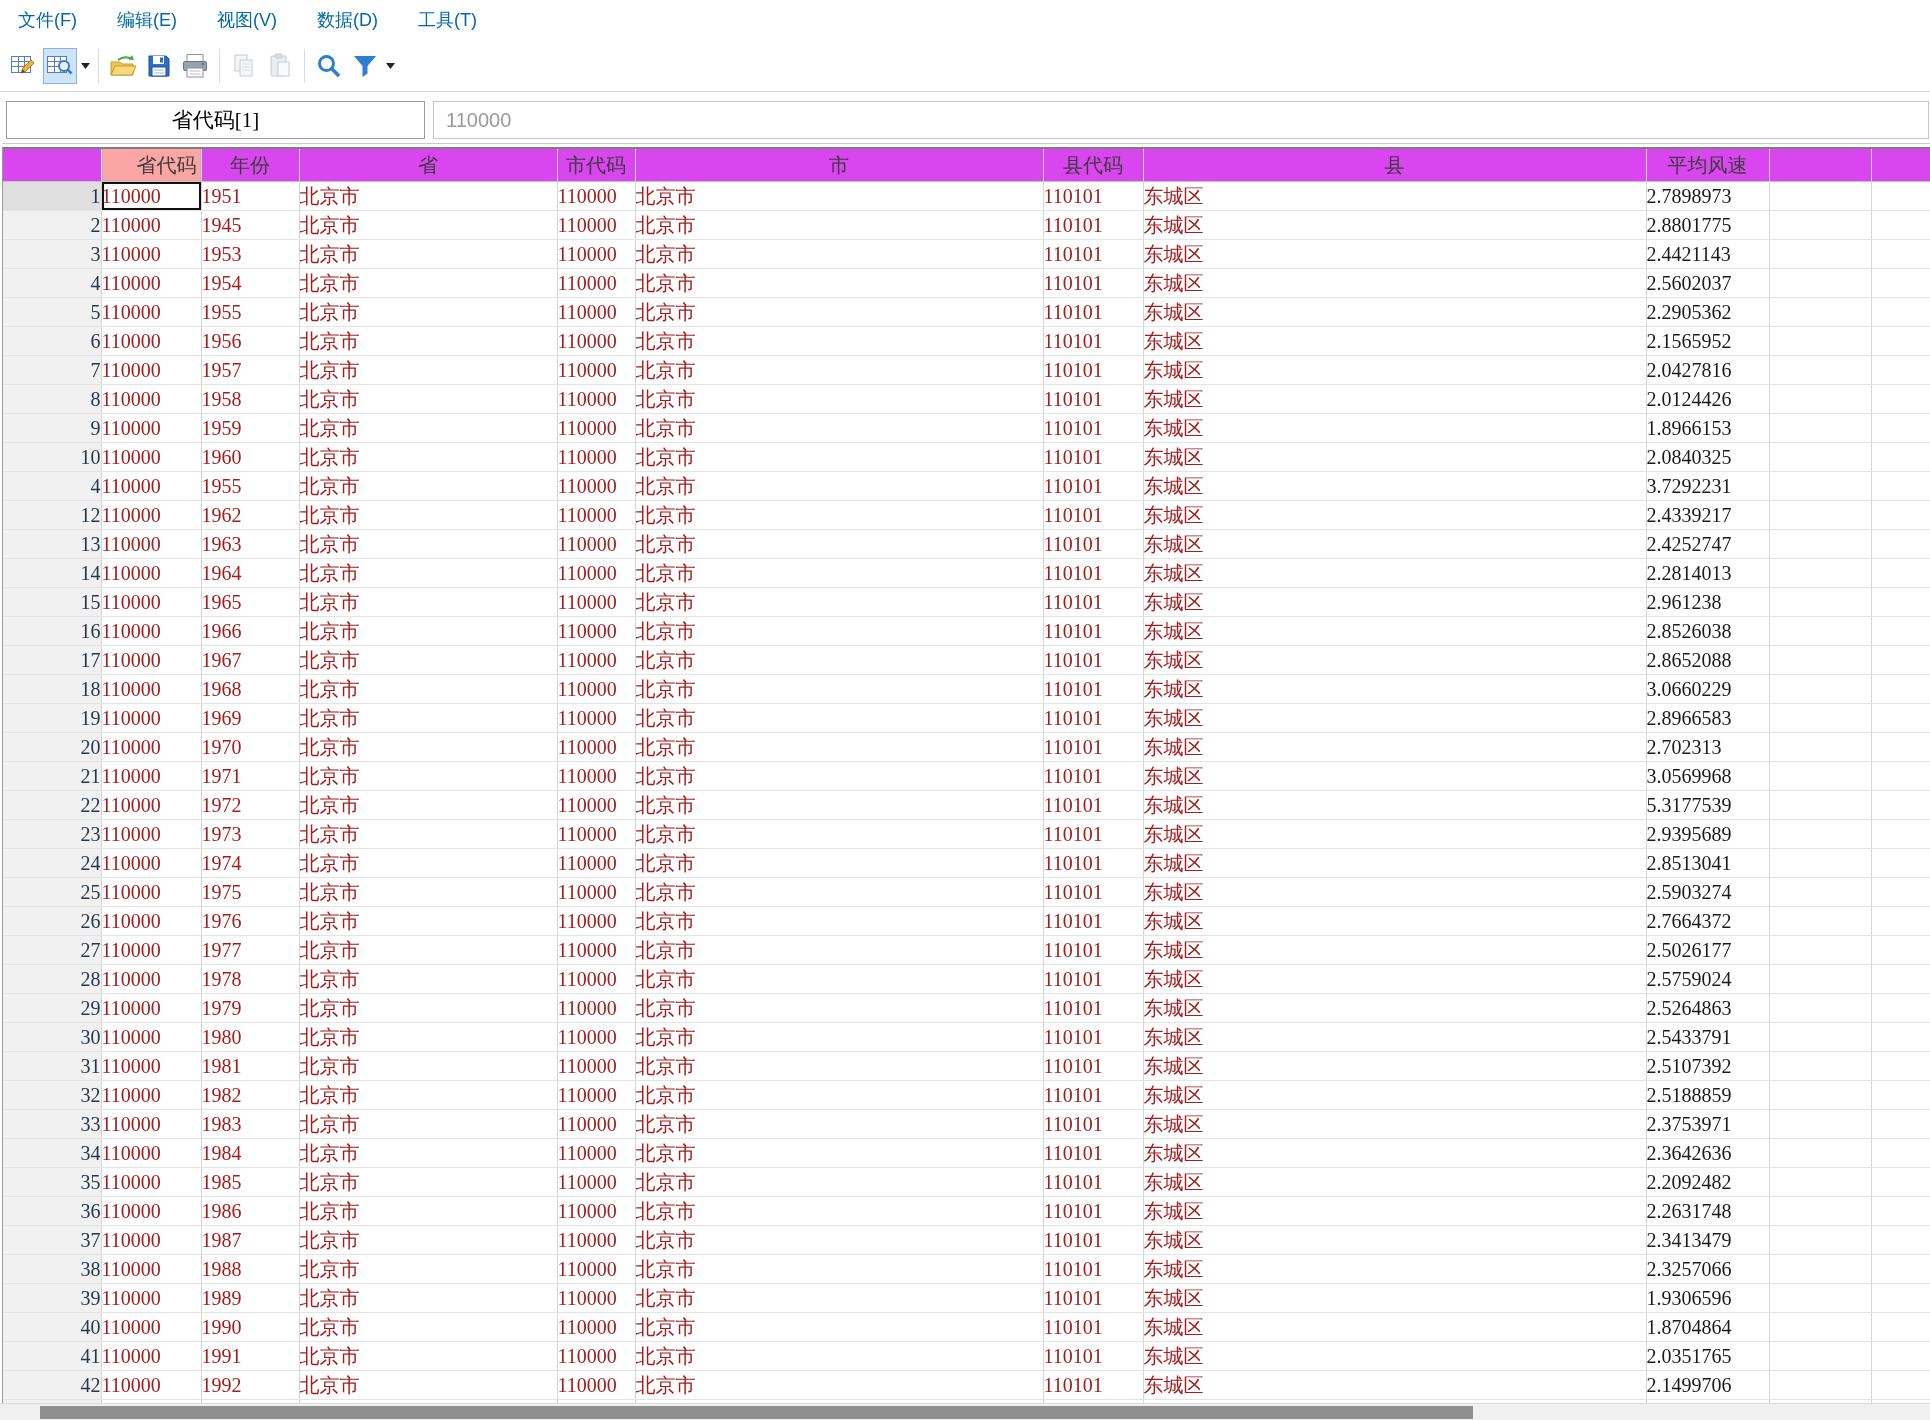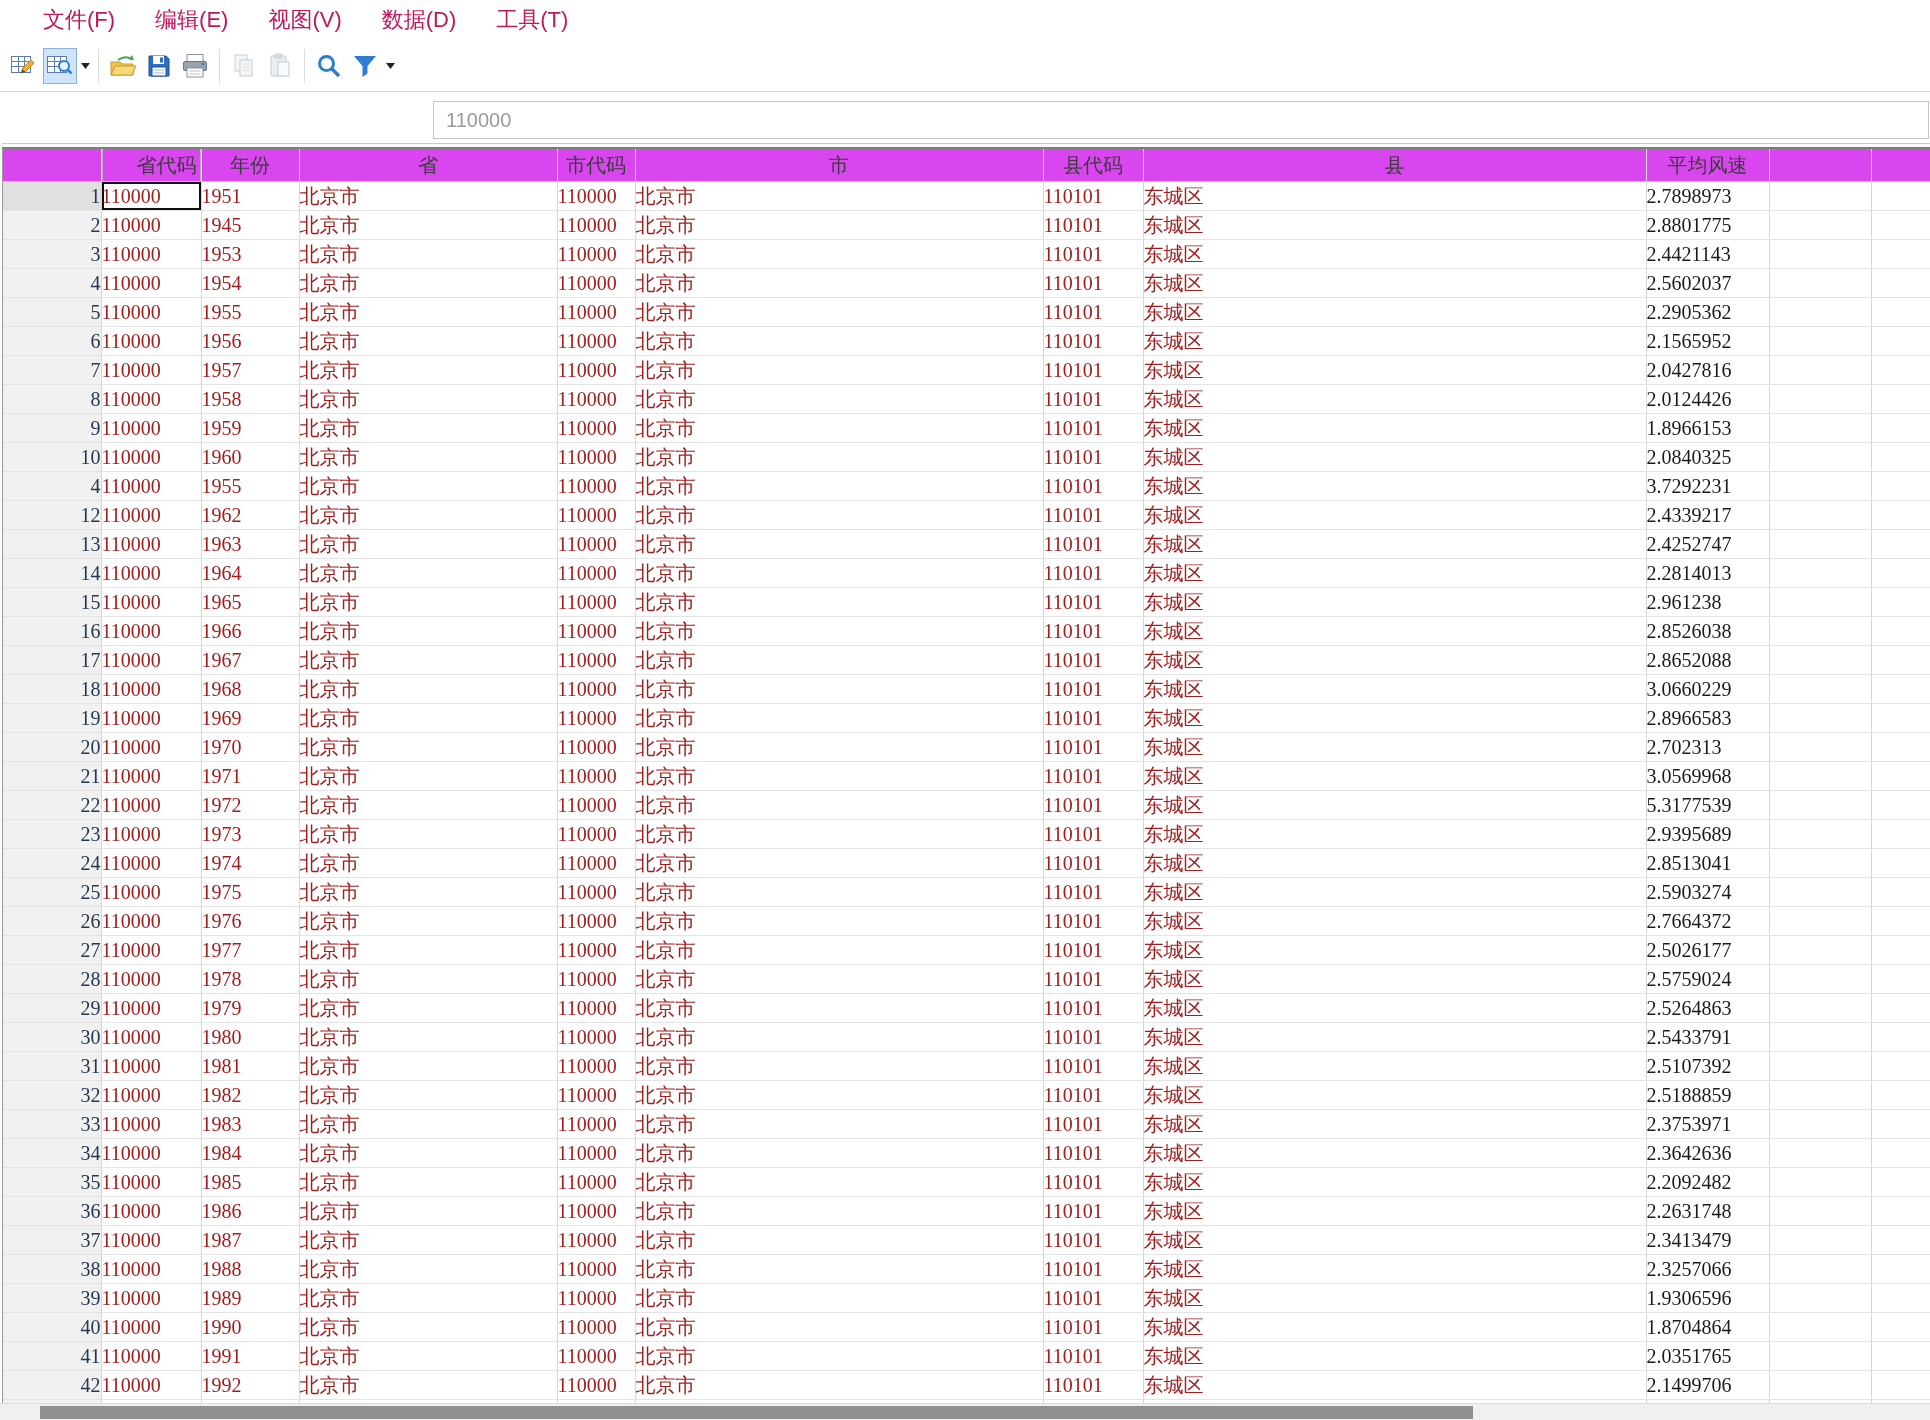--- a/index.html
+++ b/index.html
@@ -4,22 +4,22 @@
 <style>
   html,body{margin:0;padding:0;background:#fff;}
   body{
     width:1930px;height:1420px;overflow:hidden;position:relative;
     font-family:"Liberation Sans","DejaVu Sans",sans-serif;
     -webkit-font-smoothing:antialiased;
   }
   
   .menubar{
     position:absolute;left:0;top:0;width:100%;height:40px;
-    display:flex;align-items:center;padding-left:29px;box-sizing:border-box;
-    background:#fff;font-size:22px;color:#be185d;
+    display:flex;align-items:center;padding-left:4px;box-sizing:border-box;
+    background:#fff;font-size:18px;color:#0369a1;
   }
   .menu-item{padding:4px 14px;margin-right:12px;cursor:default;white-space:nowrap;}
   
   .toolbar{
     position:absolute;left:0;top:40px;width:100%;height:52px;
     display:flex;align-items:center;padding-left:6px;box-sizing:border-box;
     background:#fff;border-bottom:1px solid #d6d6d6;
   }
   .tbtn{
     display:flex;align-items:center;justify-content:center;
@@ -54,21 +54,21 @@
     font-family:"Liberation Serif","DejaVu Serif",serif;font-size:20px;color:#1a1a1a;}
   table.grid th,table.grid td{
     padding:0;height:28px;line-height:28px;box-sizing:border-box;
     border-right:1px solid #d6d6d6;border-bottom:1px solid #e4e4e4;
     overflow:hidden;white-space:nowrap;
   }
   table.grid thead th{
     height:32px;line-height:32px;background:#d946ef;color:#3c3c3c;font-weight:normal;
     border-bottom:1px solid #c4c4c4;text-align:center;
   }
-  table.grid thead th.sel-col{background:#d946ef;box-shadow:inset 1px 0 0 #b4b4b4,inset -1px 0 0 #b4b4b4;padding-left:31px;}
+  table.grid thead th.sel-col{background:#fca5a5;box-shadow:inset 1px 0 0 #b4b4b4,inset -1px 0 0 #b4b4b4;padding-left:31px;}
   td.rownum{
     background:#f1f1f1;color:var(--row_number_text,#26384e);
     text-align:right;padding-right:10px;border-right:1px solid #c4c4c4;
   }
   td.rownum.sel-row{background:#e0e0e0;}
   td.str{color:var(--string_text,#a21d1d);text-align:left;padding-left:6px;}
   td.num{color:var(--numeric_text,#1a1a1a);text-align:left;padding-right:10px;}
   td.sel-cell{box-shadow:inset 0 0 0 2px #111;}
   td.empty{background:#fff;}
   
@@ -185,20 +185,21 @@
     </span>
   </div>
   <div class="caret">
     <svg width="9" height="6" viewBox="0 0 9 6">
         <path d="M0 0h9L4.5 6z" fill="#222"></path>
       </svg>
   </div>
 </div>
 
 <div class="formula-row">
+  <div class="varname-box">省代码[1]</div>
   <div class="value-box">110000</div>
 </div>
 
 <div class="grid-topline"></div>
 <div class="grid-wrap">
   <table class="grid" id="grid">
       <colgroup>
         <col style="width: 98px;">
         <col style="width: 100px;">
         <col style="width: 98px;">

